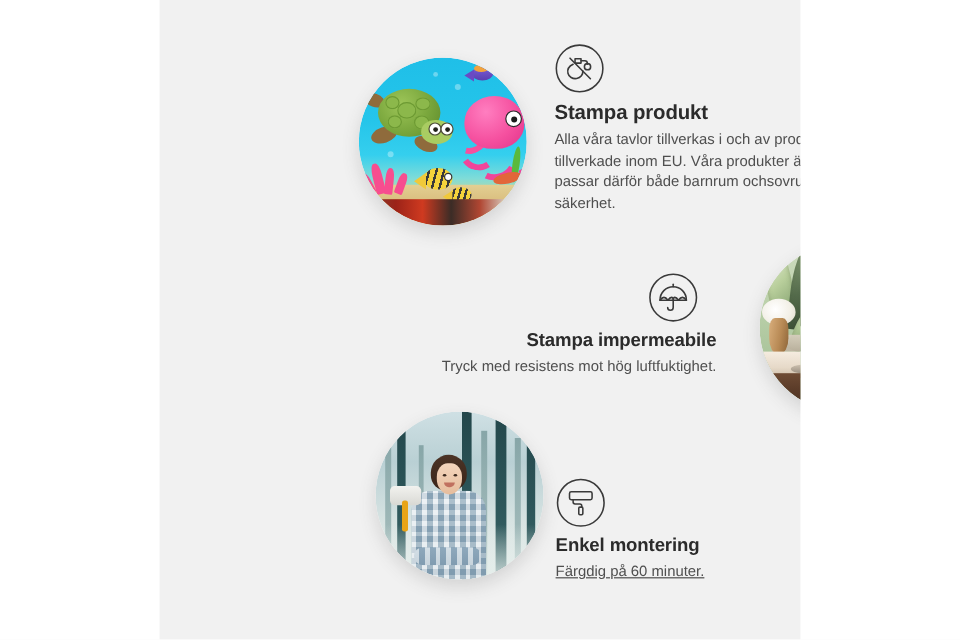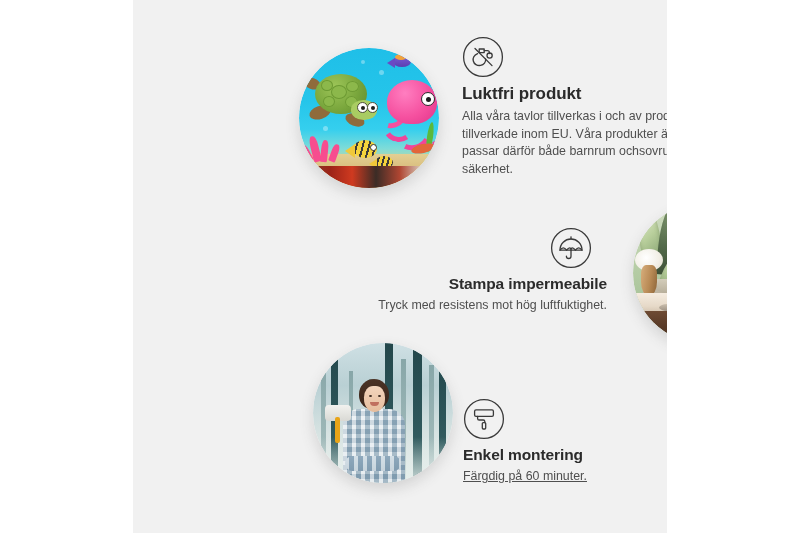--- a/index.html
+++ b/index.html
@@ -70,21 +70,21 @@
   
   #feature-odourless {
     left: 329px;
     top: 36px;
     width: 300px;
   }
   #feature-odourless .body { width: 292px; }
 
   
   #feature-waterproof {
-    left: 212px;
+    left: 202px;
     top: 227px;
     width: 262px;
   }
   #feature-waterproof .icon-wrap { margin-left: 205px; }
   #feature-waterproof .title { text-align: right; font-size: 15.5px; }
   #feature-waterproof .body  { text-align: right; font-size: 12.4px; }
 
   
   #feature-assembly {
     left: 330px;
@@ -344,21 +344,21 @@
       <span class="icon-wrap">
         <svg class="circ-icon" width="42" height="42" viewBox="0 0 42 42" fill="none" stroke="#3a3a3a" stroke-width="1.3" stroke-linecap="round" stroke-linejoin="round">
           <circle cx="21" cy="21" r="19.4"></circle>
           <path d="M15.6 17.6 C12.4 19.1 10.6 22.0 11.3 25.0 C12.0 28.1 15.2 30.0 18.6 29.4 C21.9 28.8 24.1 26.0 23.6 23.0"></path>
           <path d="M17.2 13.0 h5.0 v3.6 h-5.0 z"></path>
           <path d="M22.2 14.6 h3.2 a2.0 2.0 0 0 1 2.0 2.0 v1.0"></path>
           <circle cx="27.6" cy="19.6" r="2.6"></circle>
           <path d="M13.0 12.5 L30.0 29.6"></path>
         </svg>
       </span>
-      <div class="title">Luktfri produkt</div>
+      <div class="title">Stampa produkt</div>
       <div class="body">Alla våra tavlor tillverkas i och av produkter som är tillverkade inom EU. Våra produkter är luktfria och passar därför både barnrum ochsovrum. 100% säkerhet.</div>
     </div>
 
     <div class="feature" id="feature-waterproof">
       <span class="icon-wrap">
         <svg class="circ-icon" width="42" height="42" viewBox="0 0 42 42" fill="none" stroke="#3a3a3a" stroke-width="1.3" stroke-linecap="round" stroke-linejoin="round">
           <circle cx="21" cy="21" r="19.4"></circle>
           <path d="M10.0 23.2 C10.0 16.8 14.9 12.0 21.0 12.0 C27.1 12.0 32.0 16.8 32.0 23.2 Z"></path>
           <path d="M10.0 23.2 C12.2 20.0 14.4 20.0 16.6 23.2 C18.8 20.0 21.0 20.0 21.0 23.2 C21.0 20.0 23.2 20.0 25.4 23.2 C27.6 20.0 29.8 20.0 32.0 23.2"></path>
           <path d="M21.0 23.2 v6.0 a2.3 2.3 0 0 1 -4.6 0"></path>

